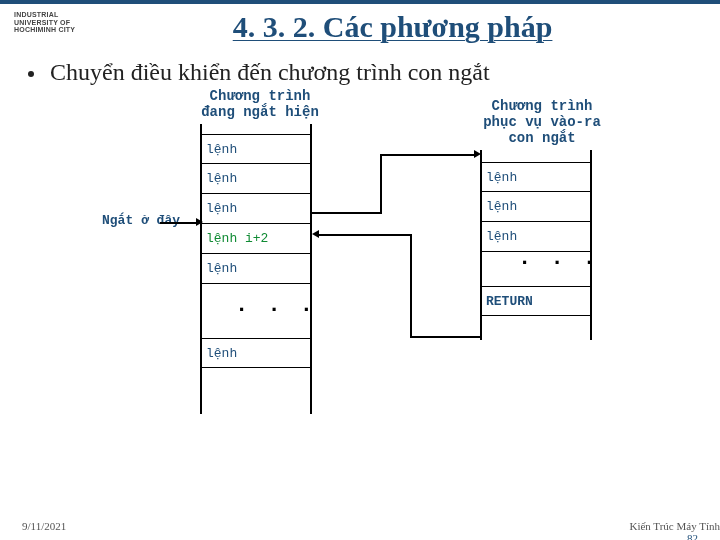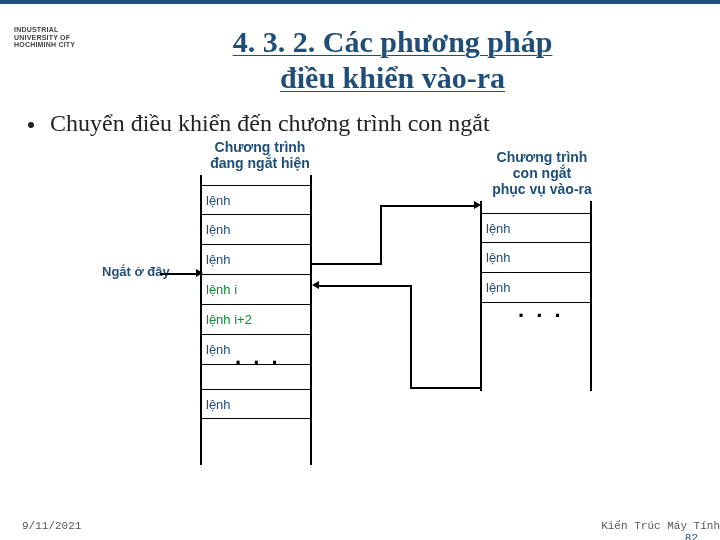--- a/index.html
+++ b/index.html
@@ -12,21 +12,21 @@
     overflow: hidden;
   }
   .topline {
     width: 100%;
     height: 4px;
     background: #1f4e79;
   }
   .header-row {
     display: flex;
     align-items: flex-start;
-    padding: 20px 10px 0 10px;
+    padding: 5px 10px 0 10px;
   }
   .logo-area {
     display: flex;
     align-items: center;
     gap: 4px;
     margin-top: 2px;
   }
   .logo-text {
     font-family: Arial, sans-serif;
     font-size: 7px;
@@ -59,21 +59,21 @@
     background: #222;
     border-radius: 50%;
     vertical-align: middle;
     margin-right: 16px;
   }
   .diagram {
     position: relative;
     width: 560px;
     height: 340px;
     margin: 2px auto 0 auto;
-    font-family: Liberation Sans, sans-serif;
+    font-family: Liberation Mono, monospace;
   }
   .label-navy { color: #1f4e79; font-weight: bold; font-size: 14px; text-align: center; }
   .col {
     position: absolute;
     border-left: 1.5px solid #000;
     border-right: 1.5px solid #000;
   }
   .col .cell {
     height: 30px;
     border-bottom: 1.5px solid #000;
@@ -97,21 +97,21 @@
   .arrow-line { position: absolute; background: #000; }
   .arrow-head {
     position: absolute;
     width: 0; height: 0;
   }
   .footer {
     position: absolute;
     bottom: 8px;
     left: 0;
     width: 100%;
-    font-family: Liberation Mono, monospace;
+    font-family: Liberation Serif, serif;
     font-size: 11px;
     color: #555;
   }
   .footer .date { position: absolute; left: 22px; }
   .footer .center { width: 100%; text-align: right; }
   .footer .page { position: absolute; right: 22px; color: #1f4e79; }
 </style>
 </head>
 <body>
 
@@ -126,69 +126,70 @@
       </svg>
     </span>
     <div class="logo-text">
       <div>INDUSTRIAL</div>
       <div>UNIVERSITY OF</div>
       <div>HOCHIMINH CITY</div>
     </div>
   </div>
   <div class="title">
     <span>4. 3. 2. Các phương pháp</span><br>
-    <span>điều khiển vào-ra</span>
   </div>
 </div>
 
 <div class="bullet-row">
   <span class="dot"></span><span>Chuyển điều khiển đến chương trình con ngắt</span>
 </div>
 
 <div class="diagram">
 
   <div class="label-navy" style="position:absolute; left:110px; top:0; width:140px;">
     <div>Chương trình</div>
     <div>đang ngắt hiện</div>
   </div>
 
   <div class="label-navy" style="position:absolute; left:392px; top:10px; width:140px;">
     <div>Chương trình</div>
+    <div>phục vụ vào-ra</div>
     <div>con ngắt</div>
-    <div>phục vụ vào-ra</div>
   </div>
 
   <div class="interrupt-label" style="left:4px; top:125px;">Ngắt ở đây</div>
 
   <div style="position:absolute; left:120px; top:36px; width:1.5px; height:290px; background:#000;"></div>
   <div style="position:absolute; left:230px; top:36px; width:1.5px; height:290px; background:#000;"></div>
 
   <div class="col" style="left:120px; top:46px; width:110px; border:none;">
     <div class="cell first">lệnh</div>
     <div class="cell">lệnh</div>
     <div class="cell">lệnh</div>
-    <div class="cell green">lệnh i</div>
     <div class="cell green">lệnh i+2</div>
     <div class="cell">lệnh</div>
   </div>
   <div style="position:absolute; left:155px; top:205px;" class="dots">. . .</div>
 
   <div class="col" style="left:120px; top:250px; width:110px; border:none;">
     <div class="cell first">lệnh</div>
   </div>
 
   <div style="position:absolute; left:400px; top:62px; width:1.5px; height:190px; background:#000;"></div>
   <div style="position:absolute; left:510px; top:62px; width:1.5px; height:190px; background:#000;"></div>
 
   <div class="col" style="left:400px; top:74px; width:110px; border:none;">
     <div class="cell first">lệnh</div>
     <div class="cell">lệnh</div>
     <div class="cell">lệnh</div>
   </div>
   <div style="position:absolute; left:438px; top:158px;" class="dots">. . .</div>
+  <div class="col" style="left:400px; top:198px; width:110px; border:none;">
+    <div class="cell first ret">RETURN</div>
+  </div>
 
   <div class="arrow-line" style="left:80px; top:134px; width:38px; height:1.5px;"></div>
   <div class="arrow-head" style="left:116px; top:130px; border-left:7px solid #000; border-top:4px solid transparent; border-bottom:4px solid transparent;"></div>
 
   <div class="arrow-line" style="left:231px; top:124px; width:70px; height:1.5px;"></div>
   <div class="arrow-line" style="left:300px; top:66px; width:1.5px; height:60px;"></div>
   <div class="arrow-line" style="left:300px; top:66px; width:96px; height:1.5px;"></div>
   <div class="arrow-head" style="left:394px; top:62px; border-left:7px solid #000; border-top:4px solid transparent; border-bottom:4px solid transparent;"></div>
 
   <div class="arrow-line" style="left:330px; top:248px; width:70px; height:1.5px;"></div>

